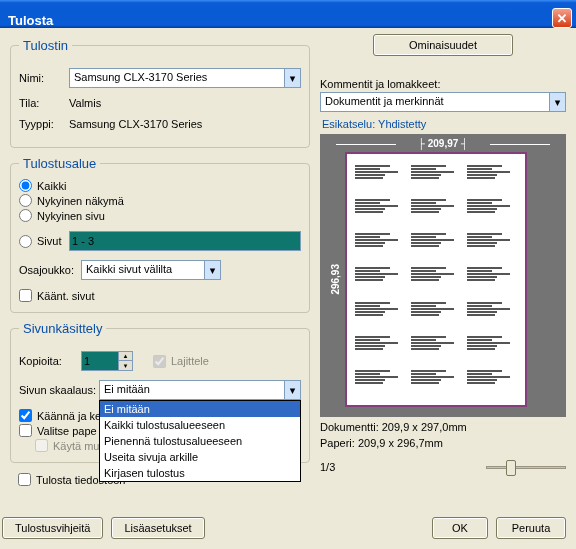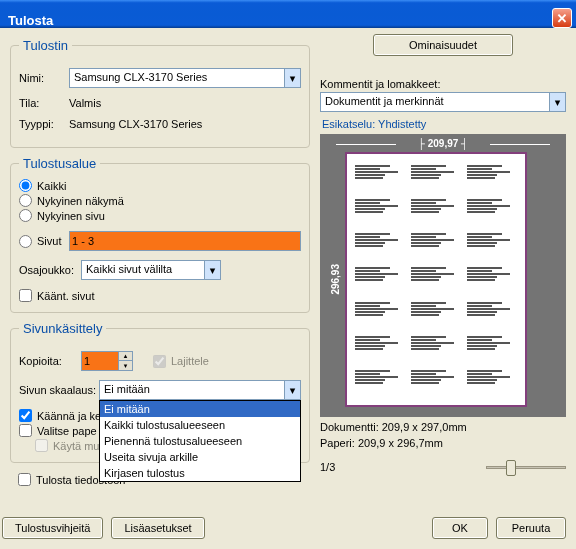--- a/index.html
+++ b/index.html
@@ -48,21 +48,21 @@
   legend {
     color: #0a4fa8;
     padding: 0 4px;
     font-size: 13px;
   }
   .row { display:flex; align-items:center; margin: 9px 0; }
   .lbl { width: 50px; display: inline-block; }
   .lbl2 { width: 62px; display: inline-block; }
   select, input[type=text] {
     border: 1px solid #7f9db9;
-    background: #f97316;
+    background: #0f766e;
     height: 20px;
     font-family: inherit;
     font-size: 11px;
     padding: 0 2px;
   }
   .btn {
     background: #ece9d8;
     border: 1px solid #7a7a5e;
     border-radius: 3px;
     padding: 2px 12px;

